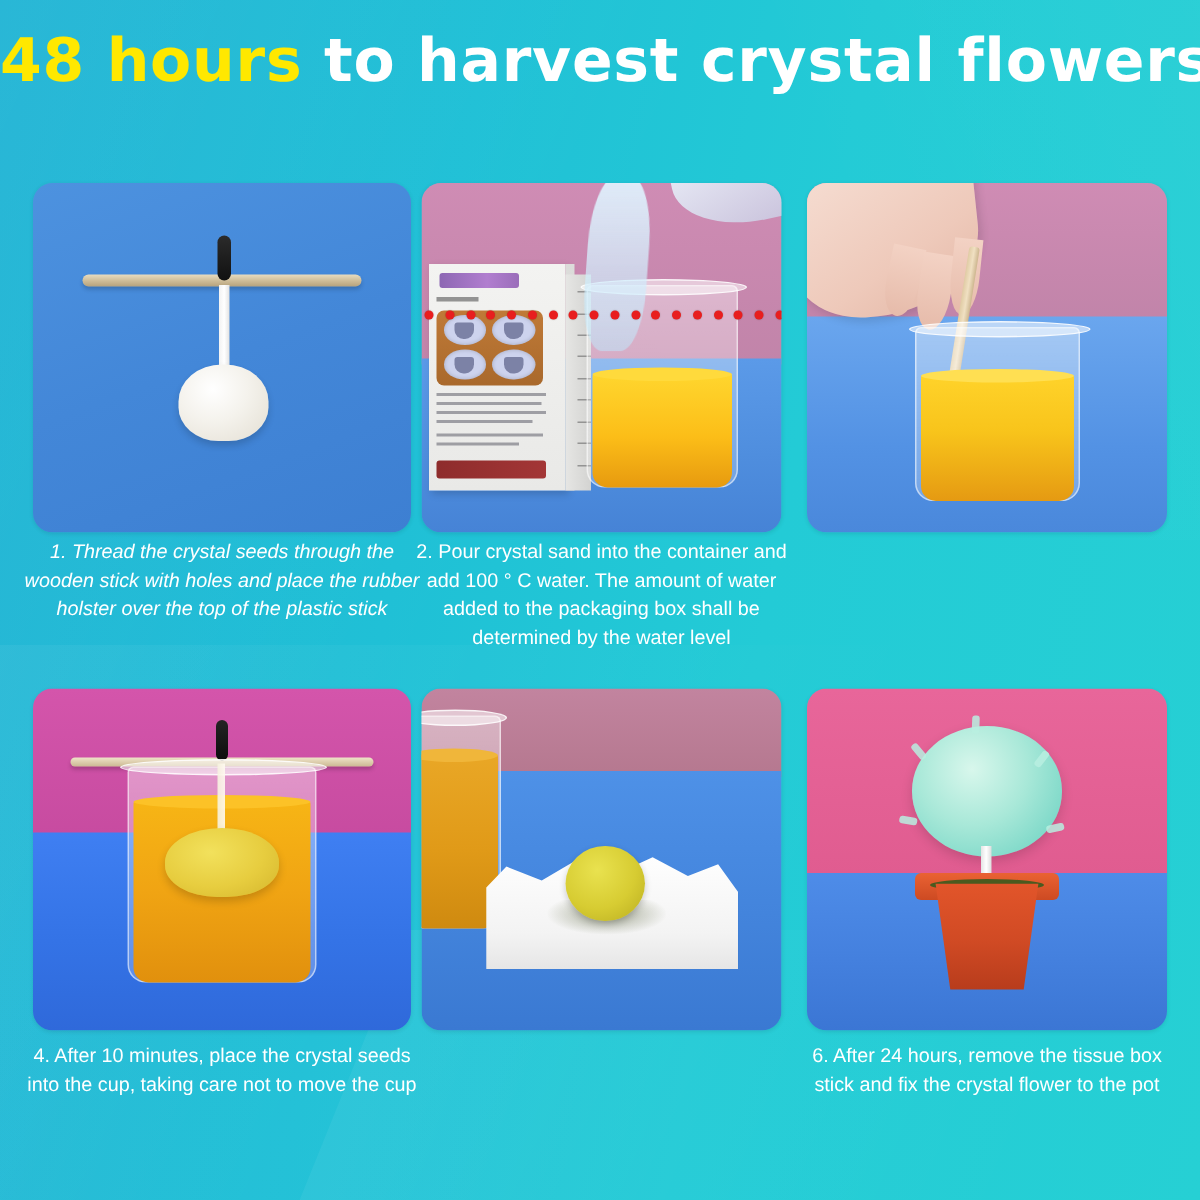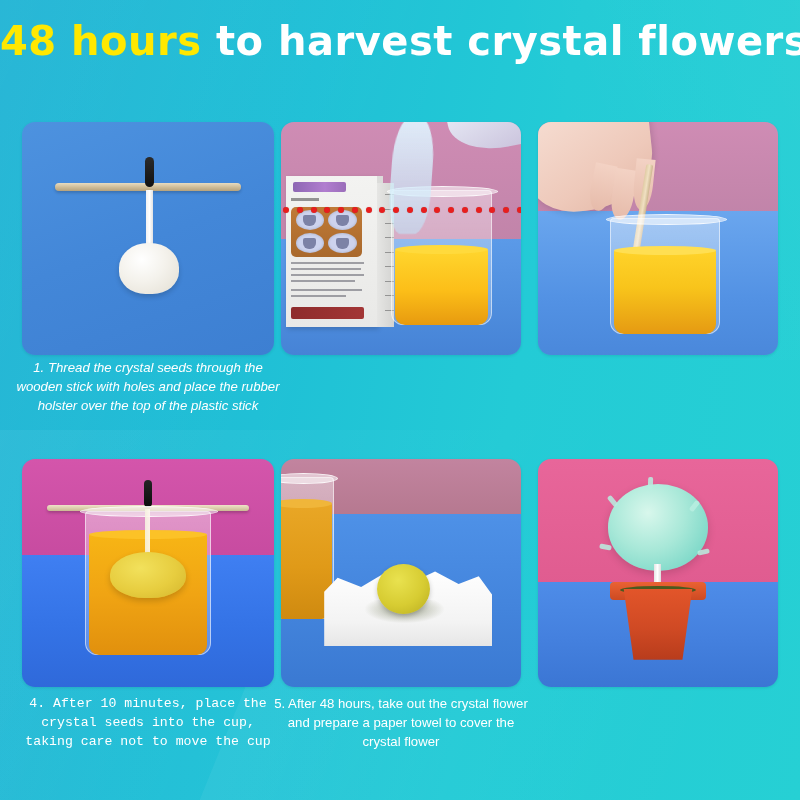--- a/index.html
+++ b/index.html
@@ -262,20 +262,21 @@
           <span class="d"></span>
             <span class="d"></span>
             <span class="d"></span>
             <span class="d"></span>
           <span class="d"></span>
             <span class="d"></span>
         </div>
       </div>
     </div>
   </div>
+  <div class="cap" style="left:274px;top:358px;width:254px;">2. Pour crystal sand into the container and add 100 ° C water. The amount of water added to the packaging box shall be determined by the water level</div>
 
   <div class="cell" style="left:538px;top:122px;width:240px;height:233px;">
     <div class="photo" style="width:240px;height:233px;">
       <div class="scene">
         <div class="wall-pink2" style="height:40%;"></div>
         <div class="table-blue-soft" style="height:62%;"></div>
 
         <div class="hand"></div>
         <div class="finger" style="left:22%;top:18%;width:9%;height:20%;transform:rotate(12deg);"></div>
         <div class="finger" style="left:31%;top:20%;width:9%;height:22%;transform:rotate(9deg);"></div>
@@ -310,21 +311,21 @@
           <div class="liquid" style="left:3%;bottom:0;width:94%;height:84%;
                background:linear-gradient(180deg,#f7b515 0%,#f0a413 50%,#e1900d 100%);">
             <div class="liquid-top" style="top:-4px;background:#fcc227;"></div>
           </div>
         </div>
         <div class="p4-thread"></div>
         <div class="p4-seed"></div>
       </div>
     </div>
   </div>
-  <div class="cap" style="left:16px;top:694px;width:264px;font-family:Liberation Mono, monospace;">4. After 10 minutes, place the crystal seeds into the cup, taking care not to move the cup</div>
+  <div class="cap" style="left:16px;top:694px;width:264px;">4. After 10 minutes, place the crystal seeds into the cup, taking care not to move the cup</div>
 
   <div class="cell" style="left:281px;top:459px;width:240px;height:228px;">
     <div class="photo" style="width:240px;height:228px;">
       <div class="scene">
         <div class="wall-pink2" style="height:26%;background:linear-gradient(180deg,#c2849f,#b5788f);"></div>
         <div class="table-blue" style="height:76%;background:linear-gradient(180deg,#4e91e7 0%,#4384dc 55%,#3a79d2 100%);"></div>
 
         <div class="cup" style="left:-4%;top:8%;width:26%;height:62%;">
           <div class="cup-body"></div>
           <div class="cup-rim" style="top:-4px;"></div>
@@ -333,21 +334,20 @@
             <div class="liquid-top" style="top:-4px;background:#f0b63a;"></div>
           </div>
         </div>
 
         <div class="p5-towel"></div>
         <div class="p5-stain"></div>
         <div class="p5-crystal"></div>
       </div>
     </div>
   </div>
-  <div class="cap" style="left:274px;top:694px;width:254px;">5. After 48 hours, take out the crystal flower and prepare a paper towel to cover the crystal flower</div>
 
   <div class="cell" style="left:538px;top:459px;width:240px;height:228px;">
     <div class="photo" style="width:240px;height:228px;">
       <div class="scene">
         <div class="wall-pink2" style="height:55%;background:linear-gradient(180deg,#e8669a,#e05c90);"></div>
         <div class="table-blue" style="height:46%;background:linear-gradient(180deg,#4e8ce8 0%,#4480de 55%,#3b76d4 100%);"></div>
 
         <div class="p6-ball"></div>
         <div class="p6-spike" style="left:30%;top:16%;transform:rotate(-40deg);"></div>
         <div class="p6-spike" style="left:64%;top:18%;transform:rotate(38deg);"></div>
@@ -355,14 +355,15 @@
         <div class="p6-spike" style="left:68%;top:38%;transform:rotate(78deg);"></div>
         <div class="p6-spike" style="left:46%;top:8%;transform:rotate(2deg);"></div>
 
         <div class="p6-stem"></div>
         <div class="p6-rim"></div>
         <div class="p6-soil"></div>
         <div class="p6-pot"></div>
       </div>
     </div>
   </div>
+  <div class="cap" style="left:532px;top:694px;width:252px;">6. After 24 hours, remove the tissue box stick and fix the crystal flower to the pot</div>
 
 </div>
 
 </body></html>

